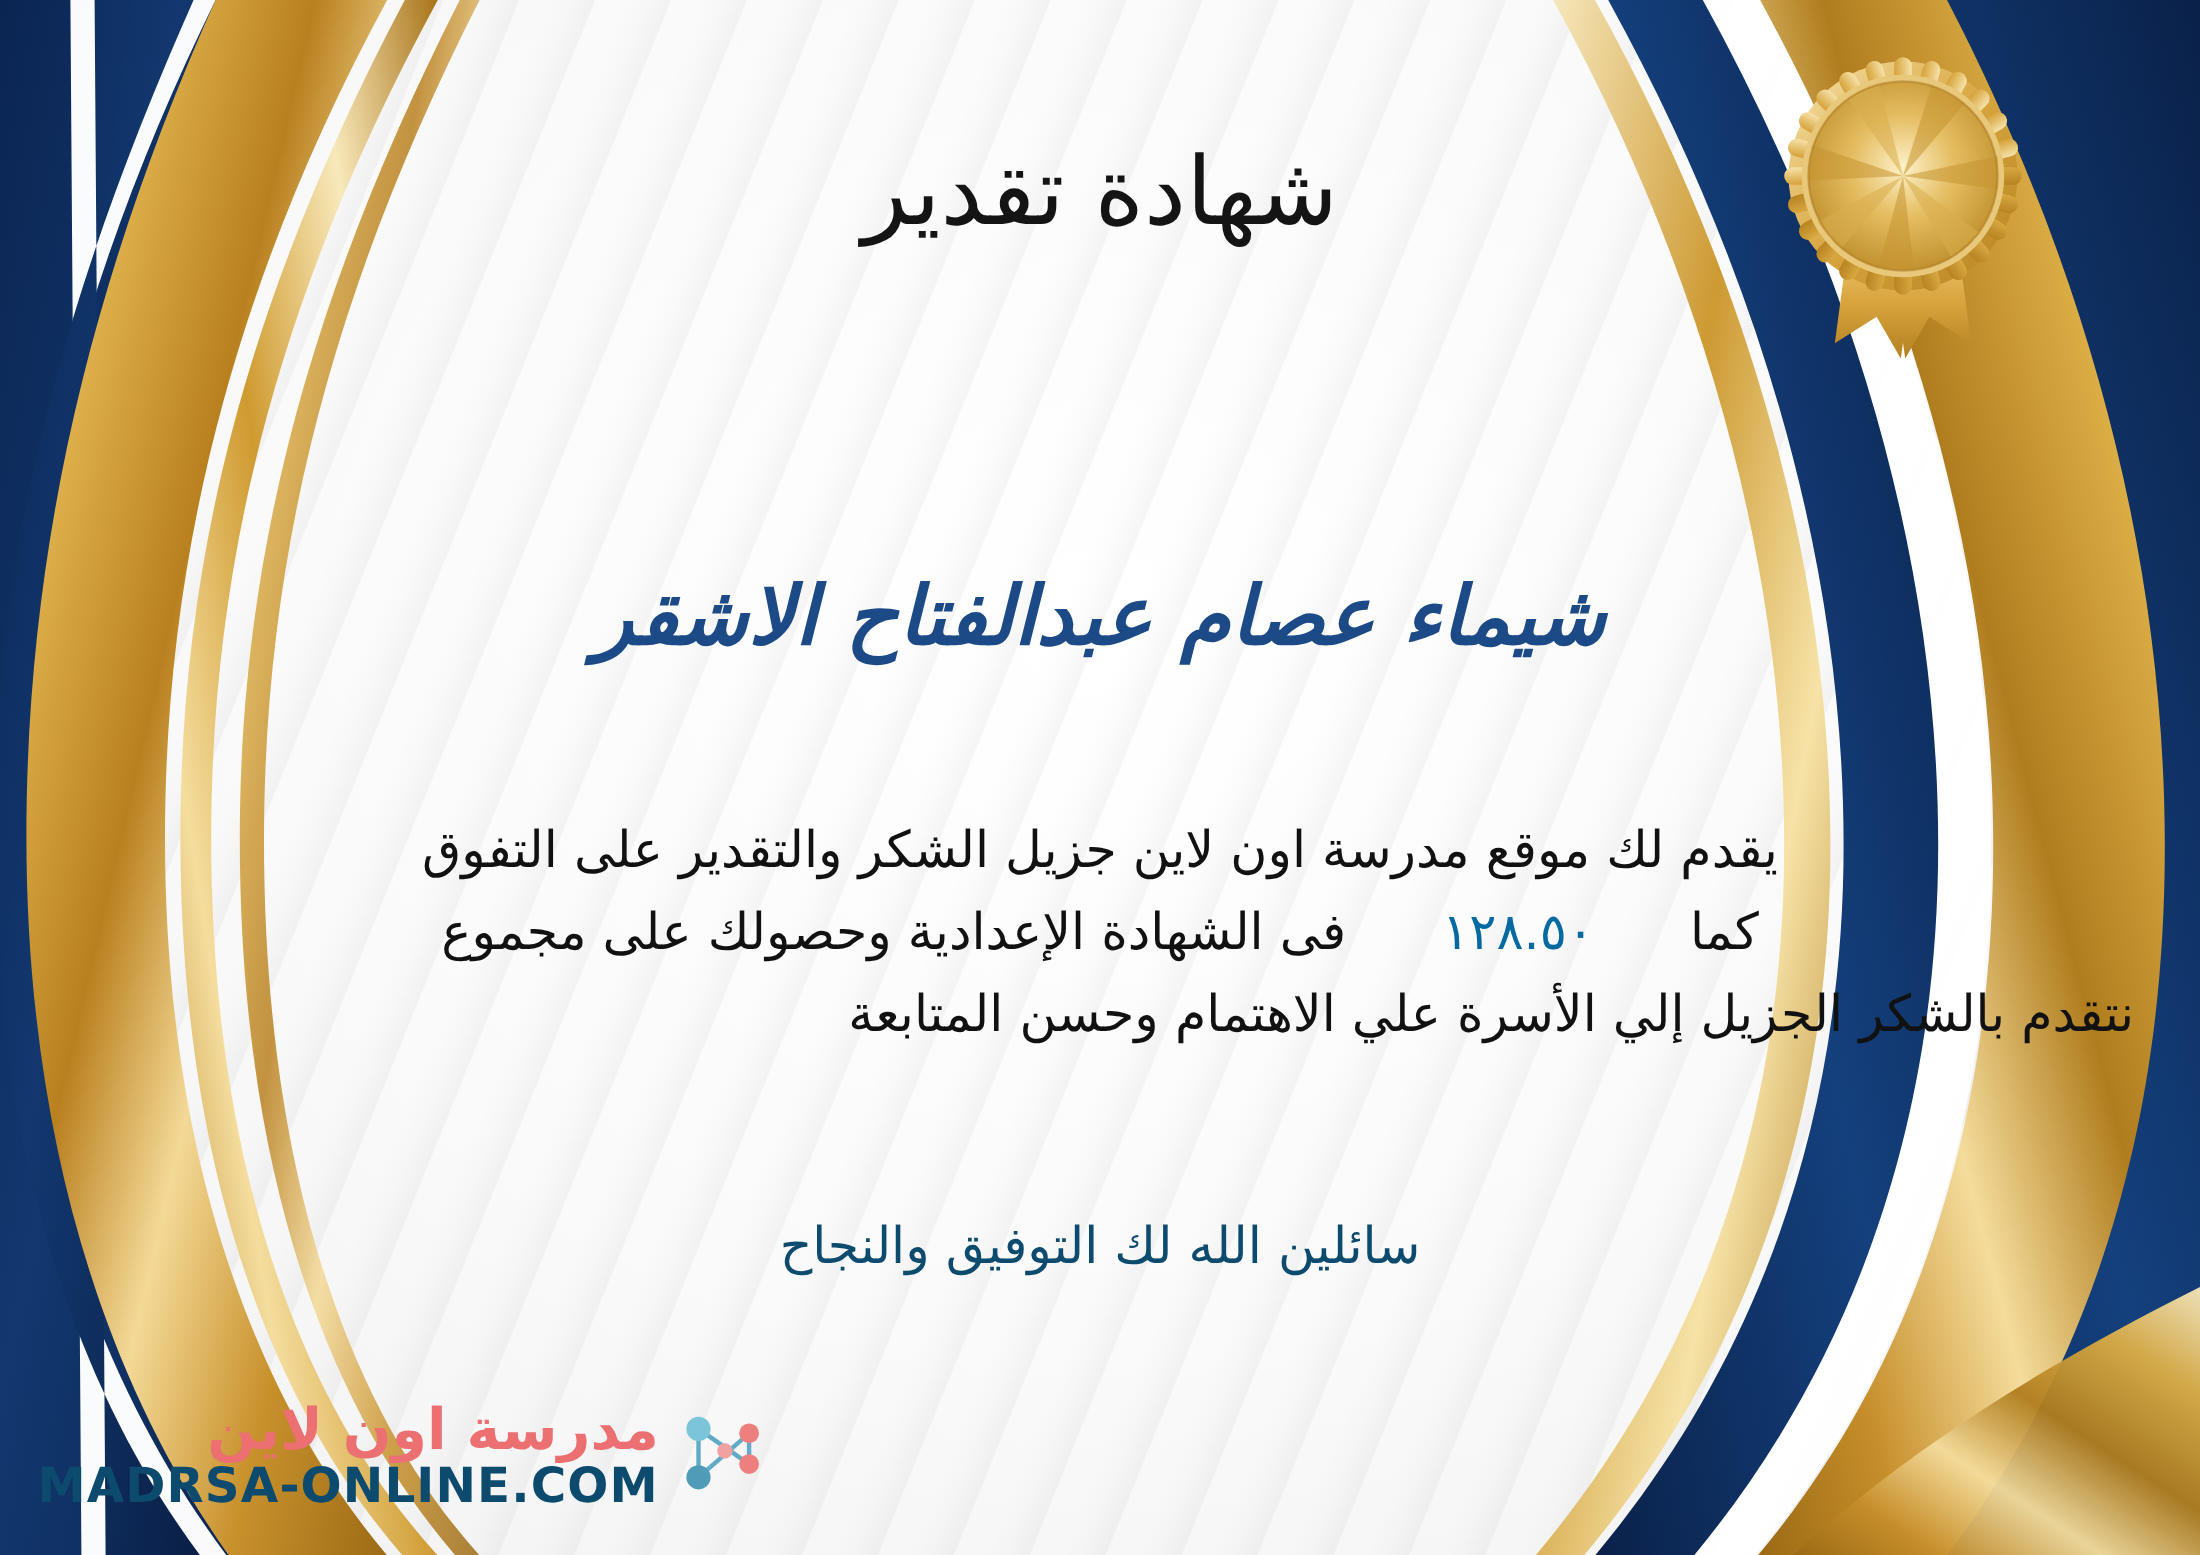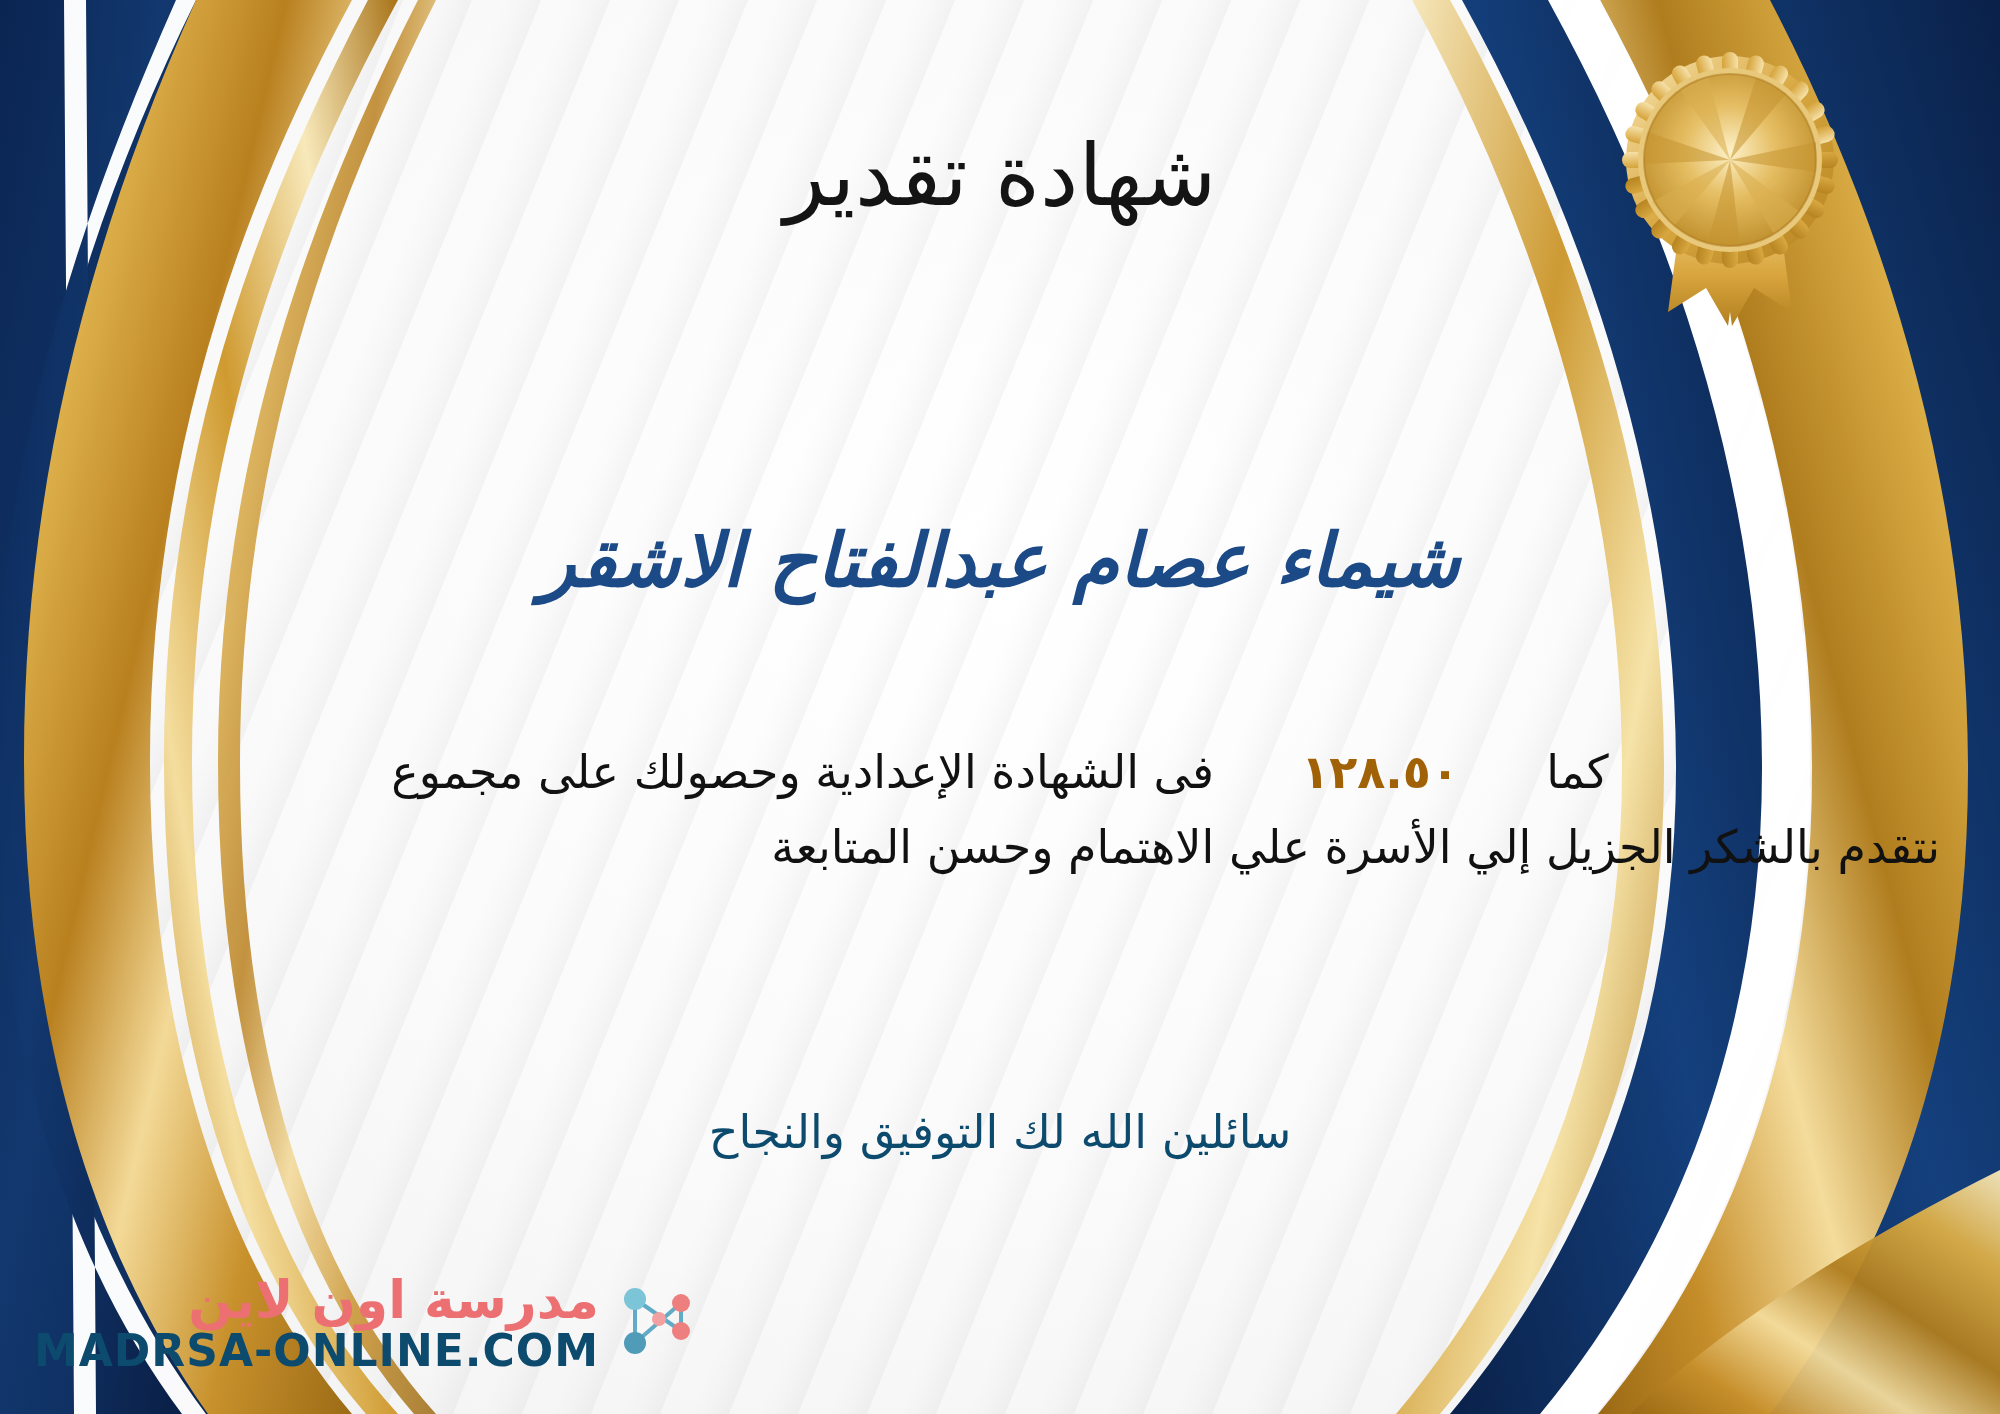--- a/index.html
+++ b/index.html
@@ -84,22 +84,22 @@
     font-size:46px;
     font-weight:400;
     color:#111111;
     line-height:1.62;
   }
   .body-line{ display:block; white-space:nowrap; }
   .body-line.l1{ text-align:center; }
   .body-line.l2{ text-align:center; }
   .body-line.l3{ text-align:right; }
   .grade-number{
-    color:#a16207;
-    font-weight:700;
+    color:#0369a1;
+    font-weight:400;
     padding:0 18px;
     letter-spacing:1px;
   }
   .gap-wide{ display:inline-block; width:40px; }
 
   .closing-line{
     position:absolute; top:1105px; left:0; right:0;
     font-size:46px;
     color:#0c4a6e;
     text-align:center;
@@ -287,20 +287,21 @@
     </svg>
   </div>
 
   <div class="content">
 
     <div class="cert-title">شهادة تقدير</div>
 
     <div class="recipient-name">شيماء عصام عبدالفتاح الاشقر</div>
 
     <div class="body-block">
+      <span class="body-line l1">يقدم لك موقع مدرسة اون لاين جزيل الشكر  والتقدير على التفوق</span>
       <span class="body-line l2">
         <span>كما</span>
         <span class="gap-wide"></span>
         <span class="grade-number">١٢٨.٥٠</span>
         <span class="gap-wide"></span>
         <span>فى الشهادة الإعدادية وحصولك على مجموع</span>
       </span>
       <span class="body-line l3">نتقدم  بالشكر الجزيل إلي الأسرة علي الاهتمام وحسن المتابعة</span>
     </div>
 

